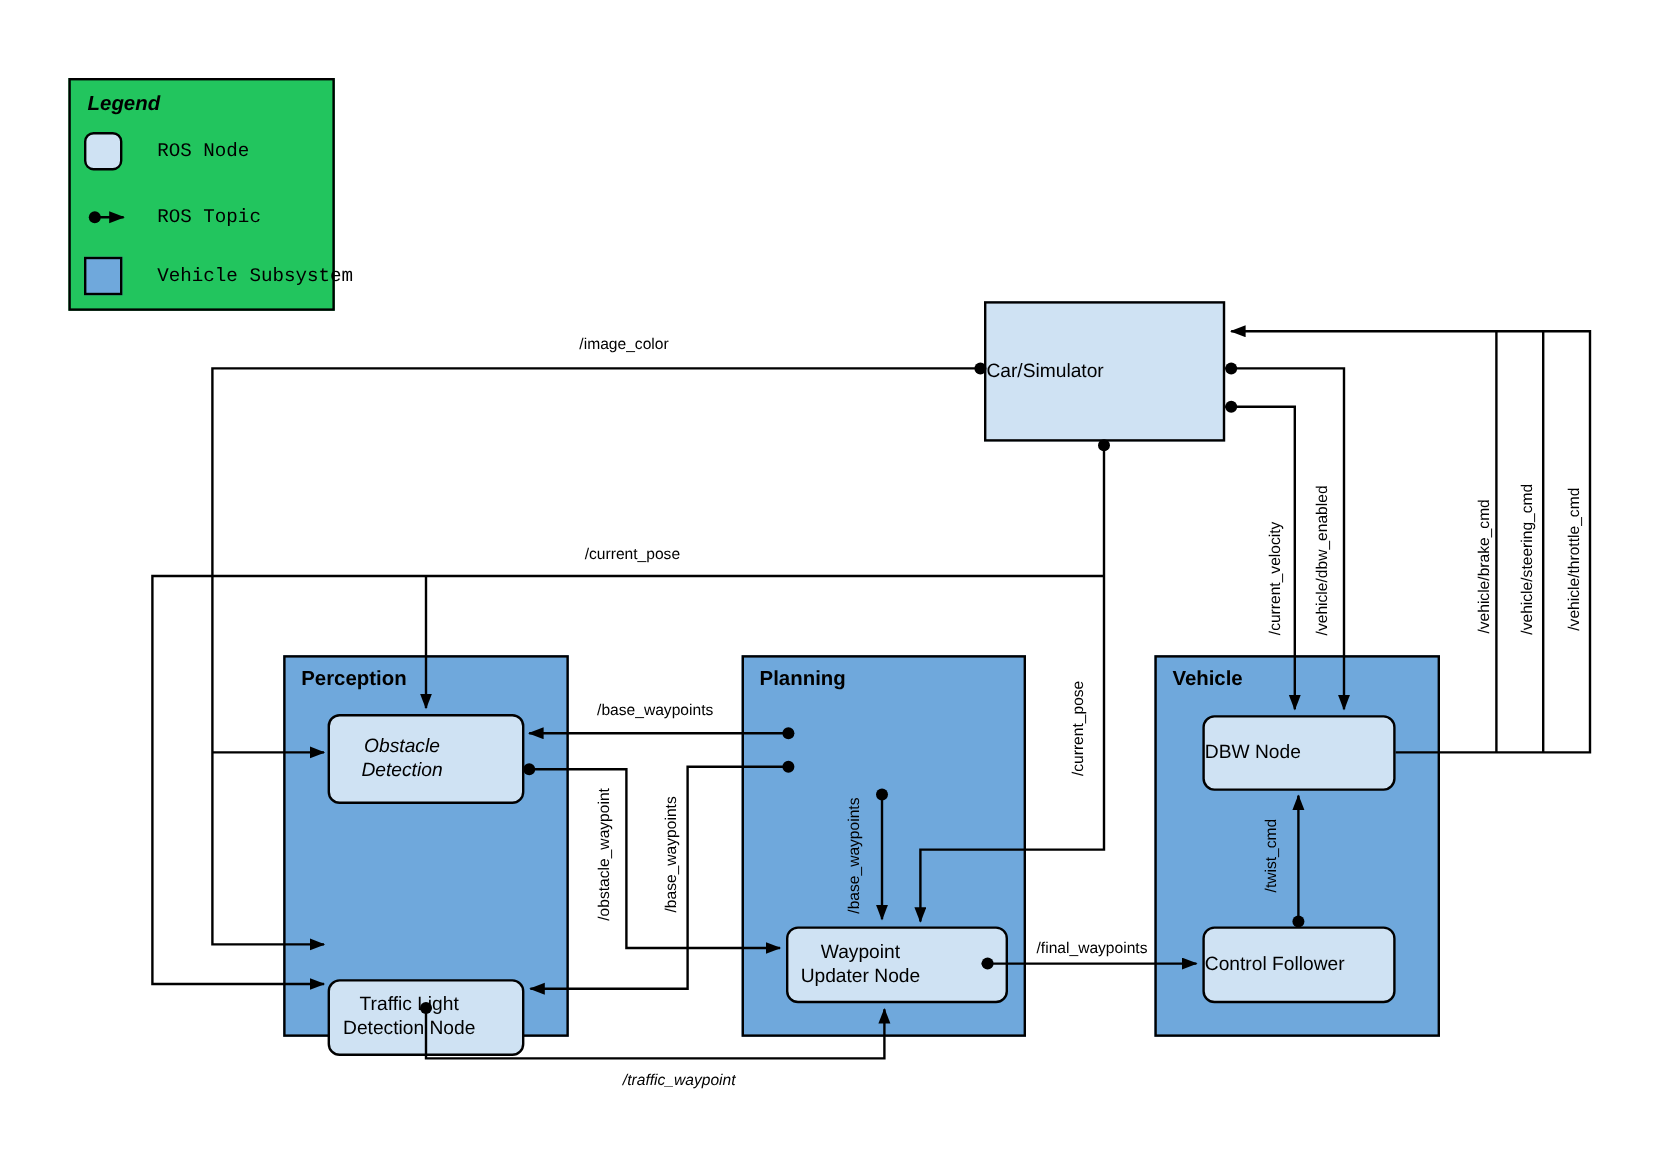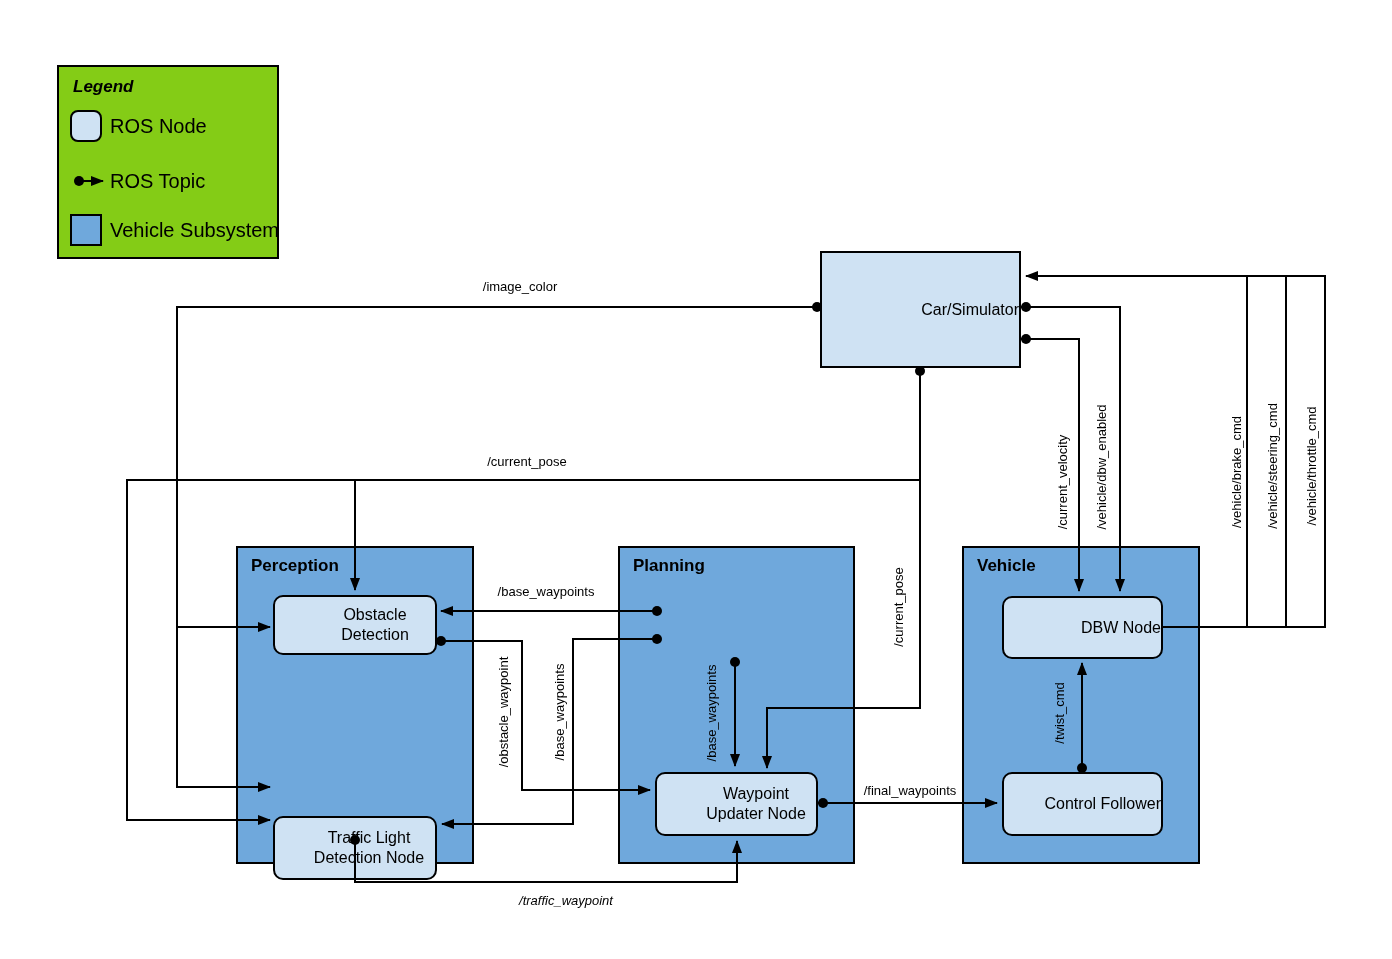--- a/index.html
+++ b/index.html
@@ -11,45 +11,45 @@
   
   .subsystem {
     position:absolute; background:var(--subsystem-fill,#6fa8dc);
     border:2px solid var(--line,#000); box-sizing:border-box; z-index:1;
   }
   .subsystem .hdr { position:absolute; left:13px; top:8px; font-size:17px; font-weight:bold; }
   
   .node {
     position:absolute; background:var(--node-fill,#cfe2f3);
     border:2px solid var(--line,#000); border-radius:10px; box-sizing:border-box;
-    display:flex; align-items:center; justify-content:flex-end; text-align:center;
+    display:flex; align-items:center; justify-content:flex-start; text-align:center;
     font-size:16px; line-height:1.25; z-index:2;
   }
   .node.square { border-radius:0; }
   .node span { display:inline-block; }
   
   .tlabel { position:absolute; font-size:13px; white-space:nowrap; z-index:4;
             transform:translate(-50%,-50%); }
   .tlabel.vert { transform:translate(-50%,-50%) rotate(-90deg); }
   
   svg.wires { position:absolute; left:0; top:0; z-index:3; pointer-events:none; }
   .wire { stroke:var(--line,#000); stroke-width:2; fill:none; }
   .dot { fill:var(--line,#000); }
   .arrowhead { fill:var(--line,#000); }
   
   .legend {
     position:absolute; left:57px; top:65px; width:222px; height:194px;
-    border:2px solid var(--line,#000); box-sizing:border-box; background:#84cc16; z-index:5;
+    border:2px solid var(--line,#000); box-sizing:border-box; background:#22c55e; z-index:5;
   }
   .legend .ltitle { position:absolute; left:14px; top:10px; font-size:17px; font-weight:bold; font-style:italic; }
   .lswatch { position:absolute; width:32px; height:32px; border:2px solid var(--line,#000); box-sizing:border-box; }
   .lswatch.nodeSw { left:11px; top:43px; background:var(--node-fill,#cfe2f3); border-radius:8px; }
   .lswatch.subSw  { left:11px; top:147px; background:var(--subsystem-fill,#6fa8dc); }
   .ltopic { position:absolute; left:14px; top:107px; }
-  .llabel { position:absolute; left:51px; transform:translateY(-50%); font-size:20px; white-space:nowrap; }
+  .llabel { position:absolute; left:72px; transform:translateY(-50%); font-size:16px; white-space:nowrap;font-family:Liberation Mono, monospace; }
 </style>
 </head>
 <body>
 
 <div class="canvas">
 
   <div class="legend">
     <div class="ltitle">Legend</div>
     <div class="lswatch nodeSw"></div>
     <div class="llabel" style="top:59px;">ROS Node</div>
@@ -73,27 +73,27 @@
   <div class="subsystem" style="left:618px; top:546px; width:237px; height:318px;">
     <div class="hdr">Planning</div>
   </div>
   <div class="subsystem" style="left:962px; top:546px; width:238px; height:318px;">
     <div class="hdr">Vehicle</div>
   </div>
 
   <div class="node square" style="left:820px; top:251px; width:201px; height:117px;">
     <span>Car/Simulator</span>
   </div>
-  <div class="node" style="left:273px; top:595px; width:164px; height:60px;">
+  <div class="node" style="left:273px; top:595px; width:164px; height:75px;font-style:italic;">
     <span style="max-width:120px;">Obstacle Detection</span>
   </div>
   <div class="node" style="left:273px; top:816px; width:164px; height:64px;">
     <span style="max-width:132px;">Traffic Light Detection Node</span>
   </div>
-  <div class="node" style="left:655px; top:772px; width:163px; height:64px;">
+  <div class="node" style="left:655px; top:772px; width:185px; height:64px;">
     <span style="max-width:120px;">Waypoint Updater Node</span>
   </div>
   <div class="node" style="left:1002px; top:596px; width:161px; height:63px;">
     <span style="max-width:130px;">DBW Node</span>
   </div>
   <div class="node" style="left:1002px; top:772px; width:161px; height:64px;">
     <span style="max-width:120px;">Control Follower</span>
   </div>
 
   <svg class="wires" width="1392" height="959" viewBox="0 0 1392 959">

